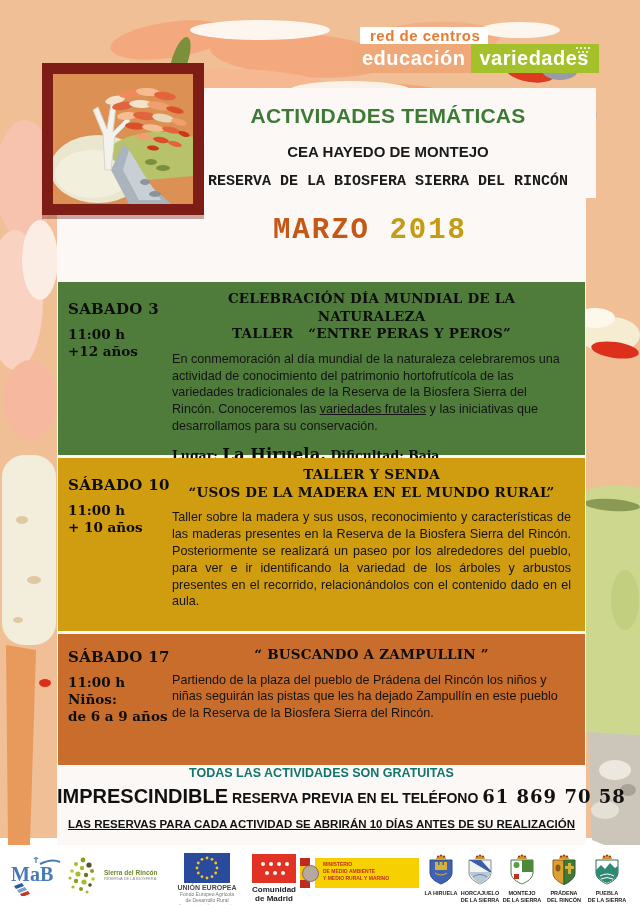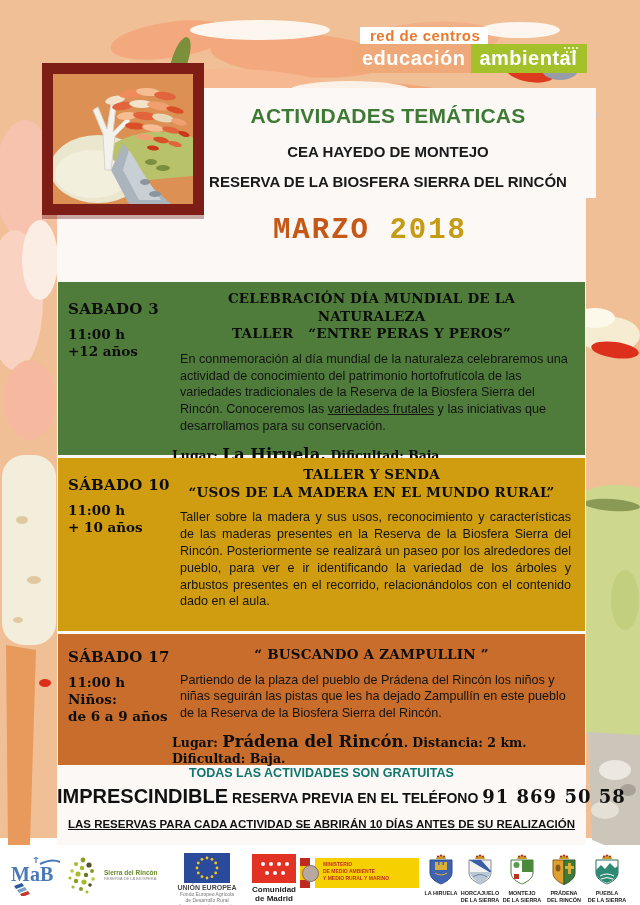--- a/index.html
+++ b/index.html
@@ -23,41 +23,41 @@
            padding:3px 10px 3px 8px;letter-spacing:.5px;}
   .net-amb .stars{position:absolute;top:3px;right:6px;width:17px;height:7px;}
   .net-amb .stars i{position:absolute;width:2px;height:2px;background:#fff;border-radius:50%;}
   
   .tree-frame{left:42px;top:63px;width:140px;height:130px;border:11px solid #7d1d15;
               background:#dd9054;box-shadow:0 4px 0 rgba(100,15,10,.35);}
   
   .h-title{left:180px;top:104px;width:416px;text-align:center;color:#3e7a35;
            font-size:21px;font-weight:bold;letter-spacing:.2px;}
   .h-sub1{left:180px;top:143px;width:416px;text-align:center;color:#1a1a1a;font-size:15px;font-weight:bold;}
-  .h-sub2{left:180px;top:173px;width:416px;text-align:center;color:#1a1a1a;font-size:15px;font-weight:bold;}
+  .h-sub2{left:180px;top:173px;width:416px;text-align:center;color:#1a1a1a;font-size:15px;font-weight:bold;font-family:Liberation Mono, monospace;}
   
   .month{left:150px;top:214px;width:440px;text-align:center;
          font-family:Liberation Mono, monospace;font-weight:bold;font-size:29px;letter-spacing:2px;}
   .month .m1{color:#c65817;}
   .month .m2{color:#c59b13;}
   
   .block{left:58px;width:527px;display:flex;box-sizing:border-box;color:#0d0d0d;}
   .block-1{top:282px;height:173px;background:#4f7c3b;}
   .block-2{top:458px;height:173px;background:#d09d10;}
   .block-3{top:634px;height:131px;background:#c86d2b;}
   .col-left{width:112px;box-sizing:border-box;padding:18px 0 0 10px;
             font-family:"DejaVu Serif",serif;font-weight:bold;}
   .block-3 .col-left{padding-top:14px;}
   .day{font-size:15px;letter-spacing:.3px;white-space:nowrap;}
   .meta{margin-top:8px;font-size:13.5px;line-height:1.25;}
   .col-right{flex:1;box-sizing:border-box;padding:8px 14px 0 2px;}
   .block-3 .col-right{padding-top:12px;}
   .b-title{text-align:center;font-family:"DejaVu Serif",serif;font-weight:bold;
            font-size:13.5px;line-height:1.3;letter-spacing:.2px;}
-  .b-body{margin:8px 0 0 8px;font-size:12.6px;line-height:1.34;color:#141414;}
+  .b-body{margin:8px 0 0 0;font-size:12.6px;line-height:1.34;color:#141414;}
   .block-2 .b-body{text-align:justify;}
   .b-body .u{text-decoration:underline;}
   .b-lugar{margin-top:10px;font-family:"DejaVu Serif",serif;font-weight:bold;font-size:12.5px;}
   .block-2 .b-lugar{margin-top:24px;}
   .b-lugar .place{font-size:16.5px;}
   
   .f1{left:57px;top:766px;width:529px;text-align:center;font-size:12.5px;font-weight:bold;color:#0f766e;}
   .f2{left:57px;top:785px;width:529px;text-align:center;color:#111;white-space:nowrap;}
   .f2 .big{font-size:20px;font-weight:bold;}
   .f2 .mid{font-size:14px;font-weight:bold;}
@@ -146,21 +146,21 @@
       <span class="net-amb">
         <span class="stars">
           <i style="left:0;top:0"></i>
             <i style="left:4px;top:0"></i>
             <i style="left:8px;top:0"></i>
             <i style="left:12px;top:0"></i>
           <i style="left:2px;top:4px"></i>
             <i style="left:6px;top:4px"></i>
             <i style="left:10px;top:4px"></i>
         </span>
-        <span>ambiental</span>
+        <span>variedades</span>
       </span>
     </div>
   </div>
 
   <div class="abs tree-frame">
     <svg width="140" height="130" viewBox="0 0 140 130">
       <rect width="140" height="130" fill="#dd9054"></rect>
       <ellipse cx="45" cy="95" rx="48" ry="34" fill="#ebe7cf"></ellipse>
       <ellipse cx="40" cy="100" rx="38" ry="24" fill="#f2efdd"></ellipse>
       <path d="M60,70 C85,55 115,55 140,63 L140,102 95,106 60,86 Z" fill="#b8c26a"></path>
@@ -248,27 +248,26 @@
         <div>11:00 h</div>
         <div>Niños:</div>
         <div>de 6 a 9 años</div>
       </div>
     </div>
     <div class="col-right">
       <div class="b-title">
         <div>“ BUSCANDO A ZAMPULLIN ”</div>
       </div>
       <p class="b-body">Partiendo de la plaza del pueblo de Prádena del Rincón los niños y niñas seguirán las pistas que les ha dejado Zampullín en este pueblo de la Reserva de la Biosfera Sierra del Rincón.</p>
-      <div class="b-lugar"><span>Lugar:</span> <span class="place">Prádena del Rincón</span><span>. Distancia: 2 km. Dificultad: Baja.</span></div>
     </div>
   </section>
 
   <div class="abs f1">TODAS LAS ACTIVIDADES SON GRATUITAS</div>
   <div class="abs f2">
-    <span class="big">IMPRESCINDIBLE</span><span class="mid"> RESERVA PREVIA EN EL TELÉFONO </span><span class="phone">91 869 50 58</span>
+    <span class="big">IMPRESCINDIBLE</span><span class="mid"> RESERVA PREVIA EN EL TELÉFONO </span><span class="phone">61 869 70 58</span>
   </div>
   <div class="abs f3">LAS RESERVAS PARA CADA ACTIVIDAD SE ABRIRÁN 10 DÍAS ANTES DE SU REALIZACIÓN</div>
 
   <div class="abs logos">
 
     <div class="logo" style="left:10px;top:6px;width:54px;">
       <svg width="54" height="40" viewBox="0 0 54 40">
         <path d="M24,3 q2,-3 4,0 M26,1 v6" stroke="#4a7ab5" stroke-width="1.2" fill="none"></path>
         <path d="M30,8 q12,-6 20,-2" stroke="#4a7ab5" stroke-width="2" fill="none"></path>
         <text x="1" y="25" font-family="Liberation Serif, serif" font-weight="bold" font-size="20" fill="#4a7ab5">MaB</text>

